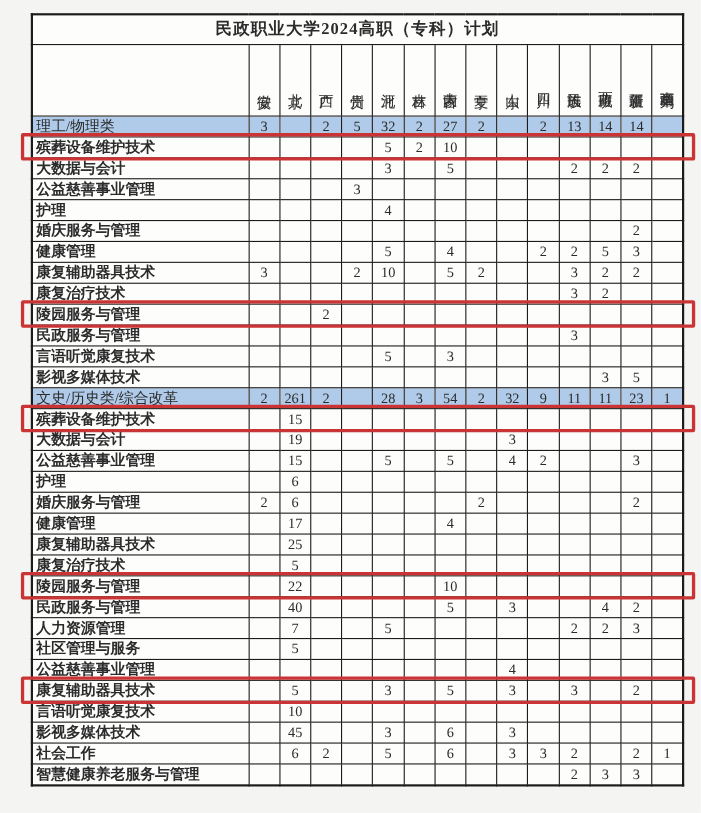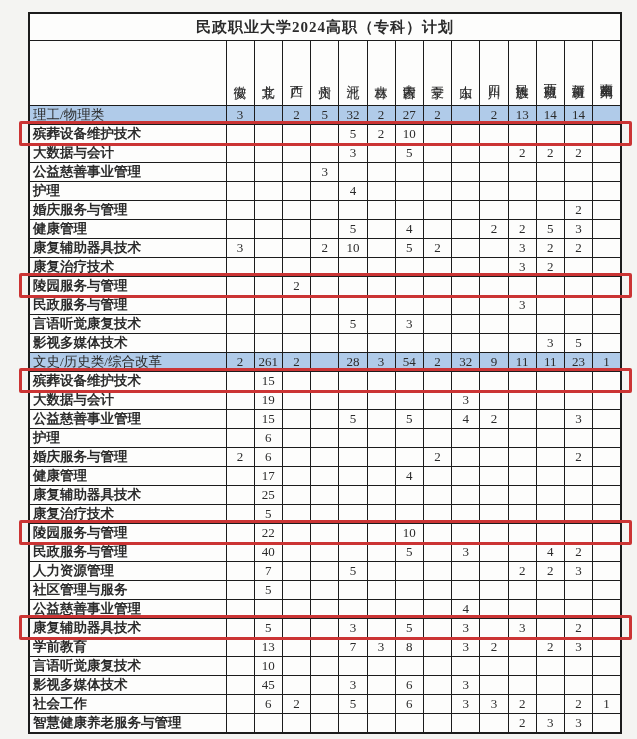--- a/index.html
+++ b/index.html
@@ -579,37 +579,20 @@
           <td>5</td>
           <td></td>
           <td>3</td>
           <td></td>
           <td>3</td>
           <td></td>
           <td>2</td>
           <td></td>
         </tr>
         <tr>
-          <td class="label-cell">学前教育</td>
-          <td></td>
-          <td>13</td>
-          <td></td>
-          <td></td>
-          <td>7</td>
-          <td>3</td>
-          <td>8</td>
-          <td></td>
-          <td>3</td>
-          <td>2</td>
-          <td></td>
-          <td>2</td>
-          <td>3</td>
-          <td></td>
-        </tr>
-        <tr>
           <td class="label-cell">言语听觉康复技术</td>
           <td></td>
           <td>10</td>
           <td></td>
           <td></td>
           <td></td>
           <td></td>
           <td></td>
           <td></td>
           <td></td>

